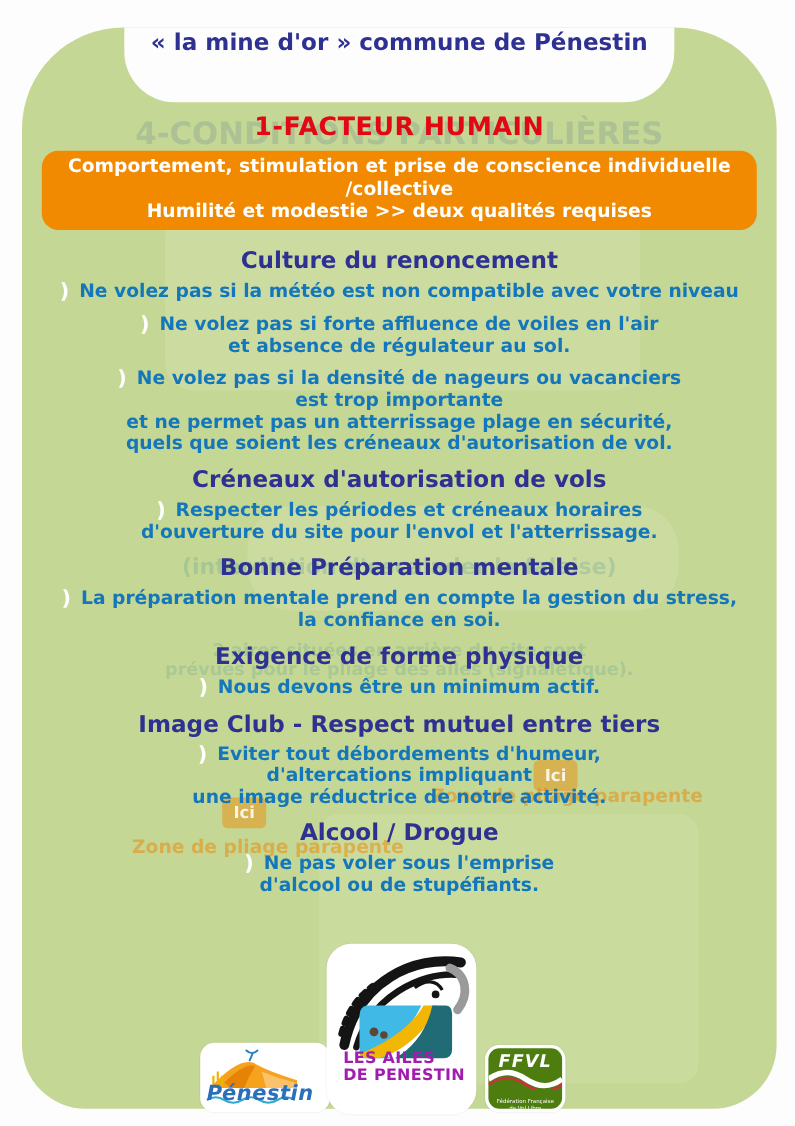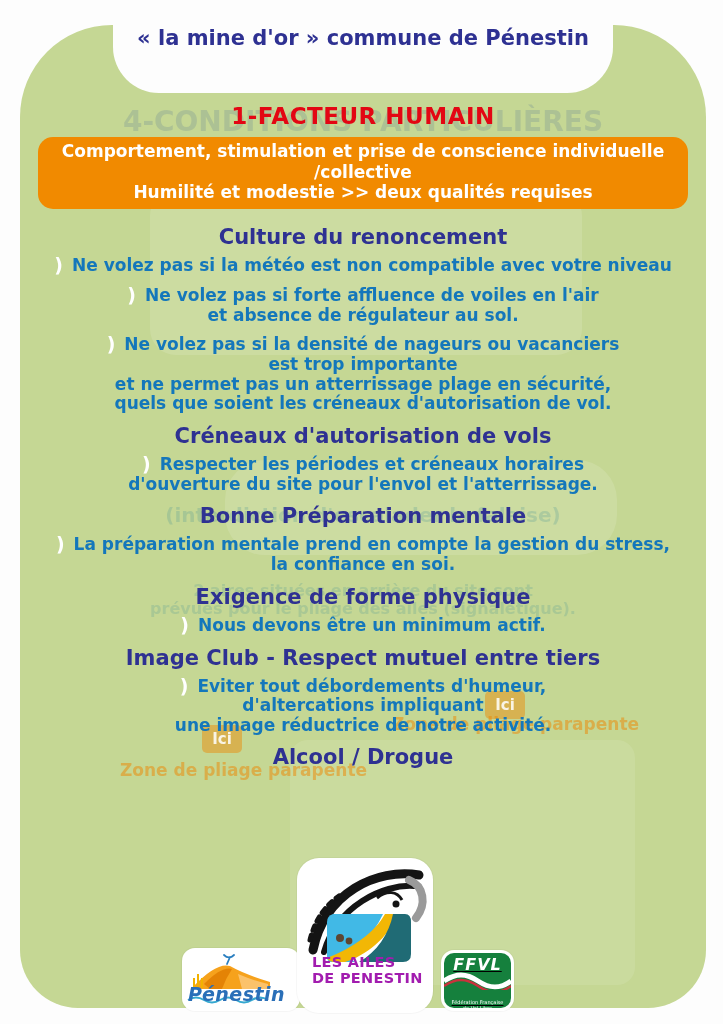--- a/index.html
+++ b/index.html
@@ -43,22 +43,22 @@
   .mark{color:#ffffff;font-size:19px;margin-right:9px;position:relative;top:1px;}
   
   .logo{position:absolute;background:#ffffff;z-index:4;box-shadow:0 0 0 1px rgba(0,0,0,0.03);}
   .logo-penestin{left:162px;bottom:-3px;width:118px;height:63px;border-radius:13px;}
   .logo-ailes{left:277px;bottom:-5px;width:136px;height:155px;border-radius:22px;text-align:left;}
   .logo-ffvl{left:421px;bottom:-3px;width:73px;height:61px;border-radius:13px;padding:0;}
   .ailes-text{position:absolute;left:15px;bottom:26px;color:#a21caf;font-weight:bold;font-size:14.5px;
               line-height:1.1;letter-spacing:0.3px;}
   .pen-text{position:absolute;left:6px;bottom:6px;color:#2a6fb8;font-weight:bold;font-style:italic;
             font-size:19px;letter-spacing:0.5px;}
-  .ffvl-inner{position:absolute;inset:3px;background:#15803d;border-radius:10px;overflow:hidden;
-              text-align:center;text-decoration:underline;}
+  .ffvl-inner{position:absolute;inset:3px;background:#4d7c0f;border-radius:10px;overflow:hidden;
+              text-align:center;}
   .ffvl-acronym{color:#ffffff;font-weight:bold;font-style:italic;font-size:16px;margin-top:2px;
                 letter-spacing:1px;}
   .ffvl-sub{color:#ffffff;font-size:5px;line-height:1.25;margin-top:9px;}
   svg{display:block;}
 </style>
 </head>
 <body>
 
 <div class="page">
   <div class="card">
@@ -128,20 +128,24 @@
           <section class="rule-section">
             <h3>Image Club - Respect mutuel entre tiers</h3>
             <div class="bullet">
               <div class="bline"><span class="mark">)</span><span>Eviter tout débordements d'humeur,</span></div>
               <div class="bline">d'altercations impliquant</div>
               <div class="bline">une image réductrice de notre activité.</div>
             </div>
           </section>
           <section class="rule-section">
             <h3>Alcool / Drogue</h3>
+            <div class="bullet">
+              <div class="bline"><span class="mark">)</span><span>Ne pas voler sous l'emprise</span></div>
+              <div class="bline">d'alcool ou de stupéfiants.</div>
+            </div>
           </section>
         </div>
     </div>
 
     <div class="logo logo-penestin">
       <svg width="99" height="63" viewBox="0 0 99 63">
         <path d="M10 40 Q34 14 48 18 Q62 26 88 34 L88 41 L10 41 Z" fill="#f6a21c"></path>
         <path d="M22 36 Q40 18 50 21 Q44 30 40 41 L28 41 Z" fill="#e07c00" opacity="0.8"></path>
         <path d="M56 26 Q70 32 86 36 L86 41 L60 41 Z" fill="#fbc26a"></path>
         <path d="M12 30 l0 10 M16 26 l0 14 M20 30 l0 10" stroke="#f2b200" stroke-width="2" fill="none"></path>

